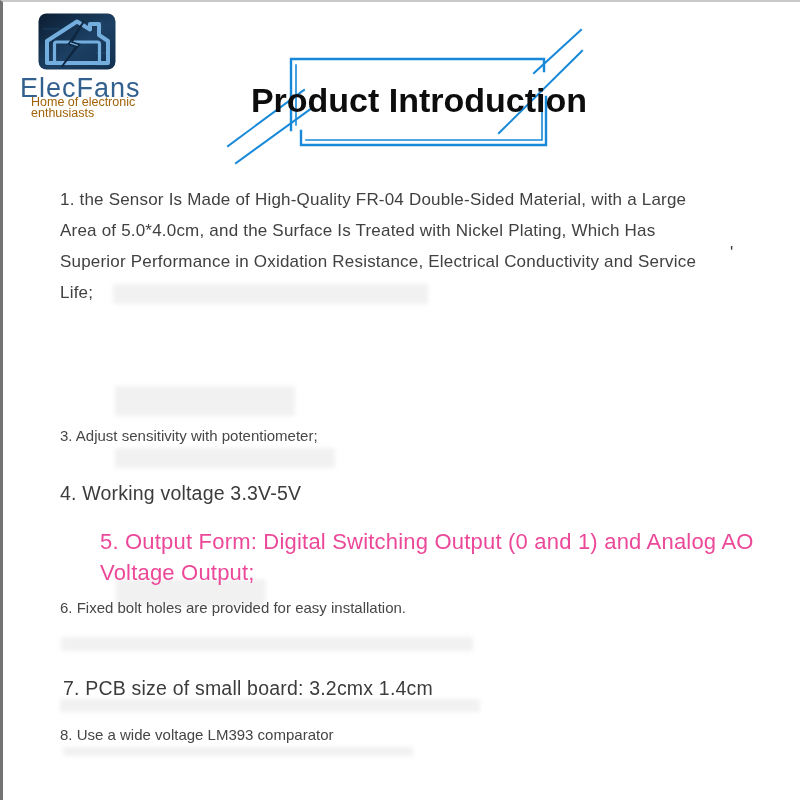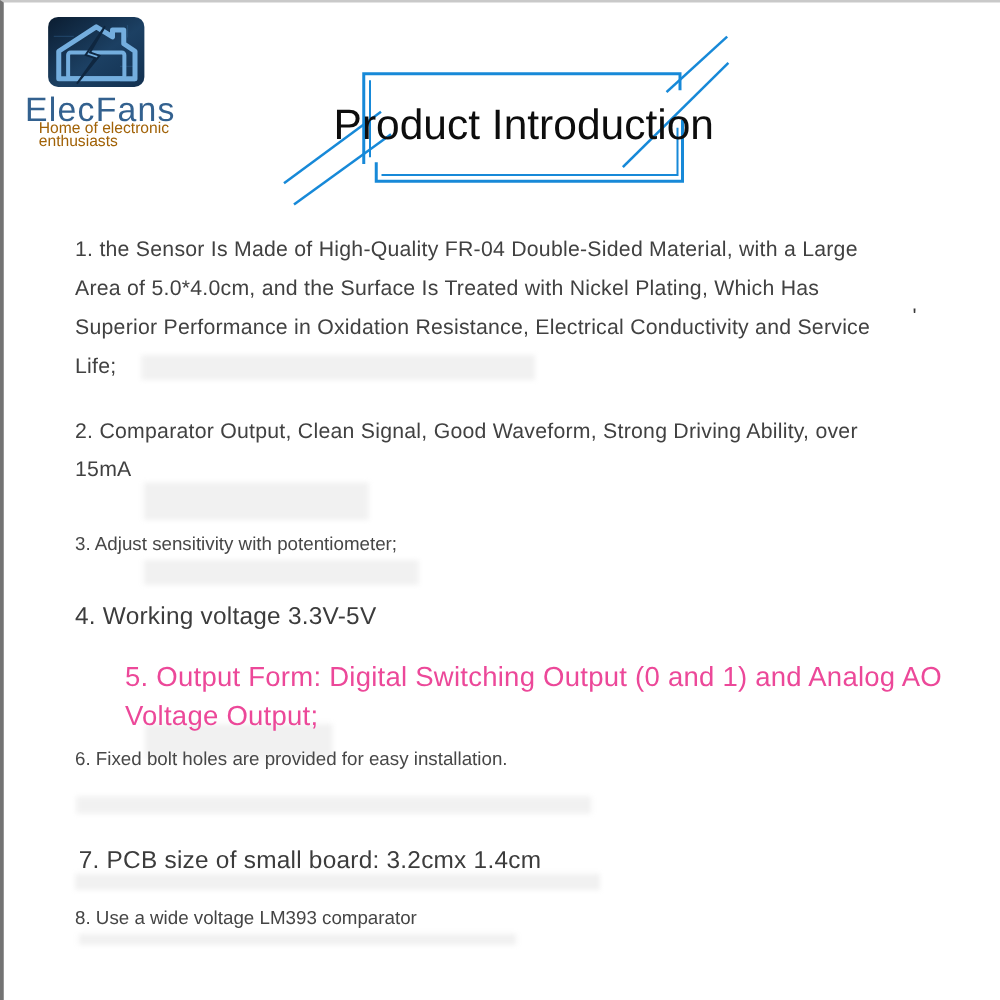--- a/index.html
+++ b/index.html
@@ -16,21 +16,21 @@
     letter-spacing:1px;font-weight:400;white-space:nowrap;
   }
   .tagline{
     position:absolute;left:28px;top:95px;font-size:12.5px;line-height:10.5px;
     color:#a16207;white-space:nowrap;
   }
   
   .header-deco{position:absolute;left:0;top:0;width:800px;height:175px;}
   .title{
     position:absolute;left:416px;top:79px;transform:translateX(-50%);
-    margin:0;font-size:34px;font-weight:400;color:#0d0d0d;
+    margin:0;font-size:34px;font-weight:700;color:#0d0d0d;
     white-space:nowrap;letter-spacing:0px;z-index:3;
   }
   
   .item{
     position:absolute;left:57px;width:690px;white-space:pre-line;
     color:#414141;z-index:2;
   }
   .item-md{font-size:17px;line-height:31px;letter-spacing:0.2px;}
   .item-sm{font-size:15px;line-height:20px;color:#474747;}
   .item-lg{font-size:22px;line-height:31px;color:#ec4899;letter-spacing:0.2px;margin-left:40px;}
@@ -80,22 +80,20 @@
       <path d="M225,144 L301,88" stroke-width="2"></path>
       <path d="M233,161 L309,106" stroke-width="2"></path>
     </g>
   </svg>
   <h1 class="title">Product Introduction</h1>
 
   <div class="item item-md" style="top:182px">1. the Sensor Is Made of High-Quality FR-04 Double-Sided Material, with a Large
 Area of 5.0*4.0cm, and the Surface Is Treated with Nickel Plating, Which Has
 Superior Performance in Oxidation Resistance, Electrical Conductivity and Service
 Life;</div>
-  <div class="item item-md" style="top:327px">2. Comparator Output, Clean Signal, Good Waveform, Strong Driving Ability, over
-15mA</div>
   <div class="item item-sm" style="top:424px">3. Adjust sensitivity with potentiometer;</div>
   <div class="item item-lg2" style="top:478px">4. Working voltage 3.3V-5V</div>
   <div class="item item-lg" style="top:524px">5. Output Form: Digital Switching Output (0 and 1) and Analog AO
 Voltage Output;</div>
   <div class="item item-sm" style="top:596px">6. Fixed bolt holes are provided for easy installation.</div>
   <div class="item item-lg2" style="top:673px;left:60px">7. PCB size of small board: 3.2cmx 1.4cm</div>
   <div class="item item-m2" style="top:723px">8. Use a wide voltage LM393 comparator</div>
 
   <span class="stray">'</span>
 

